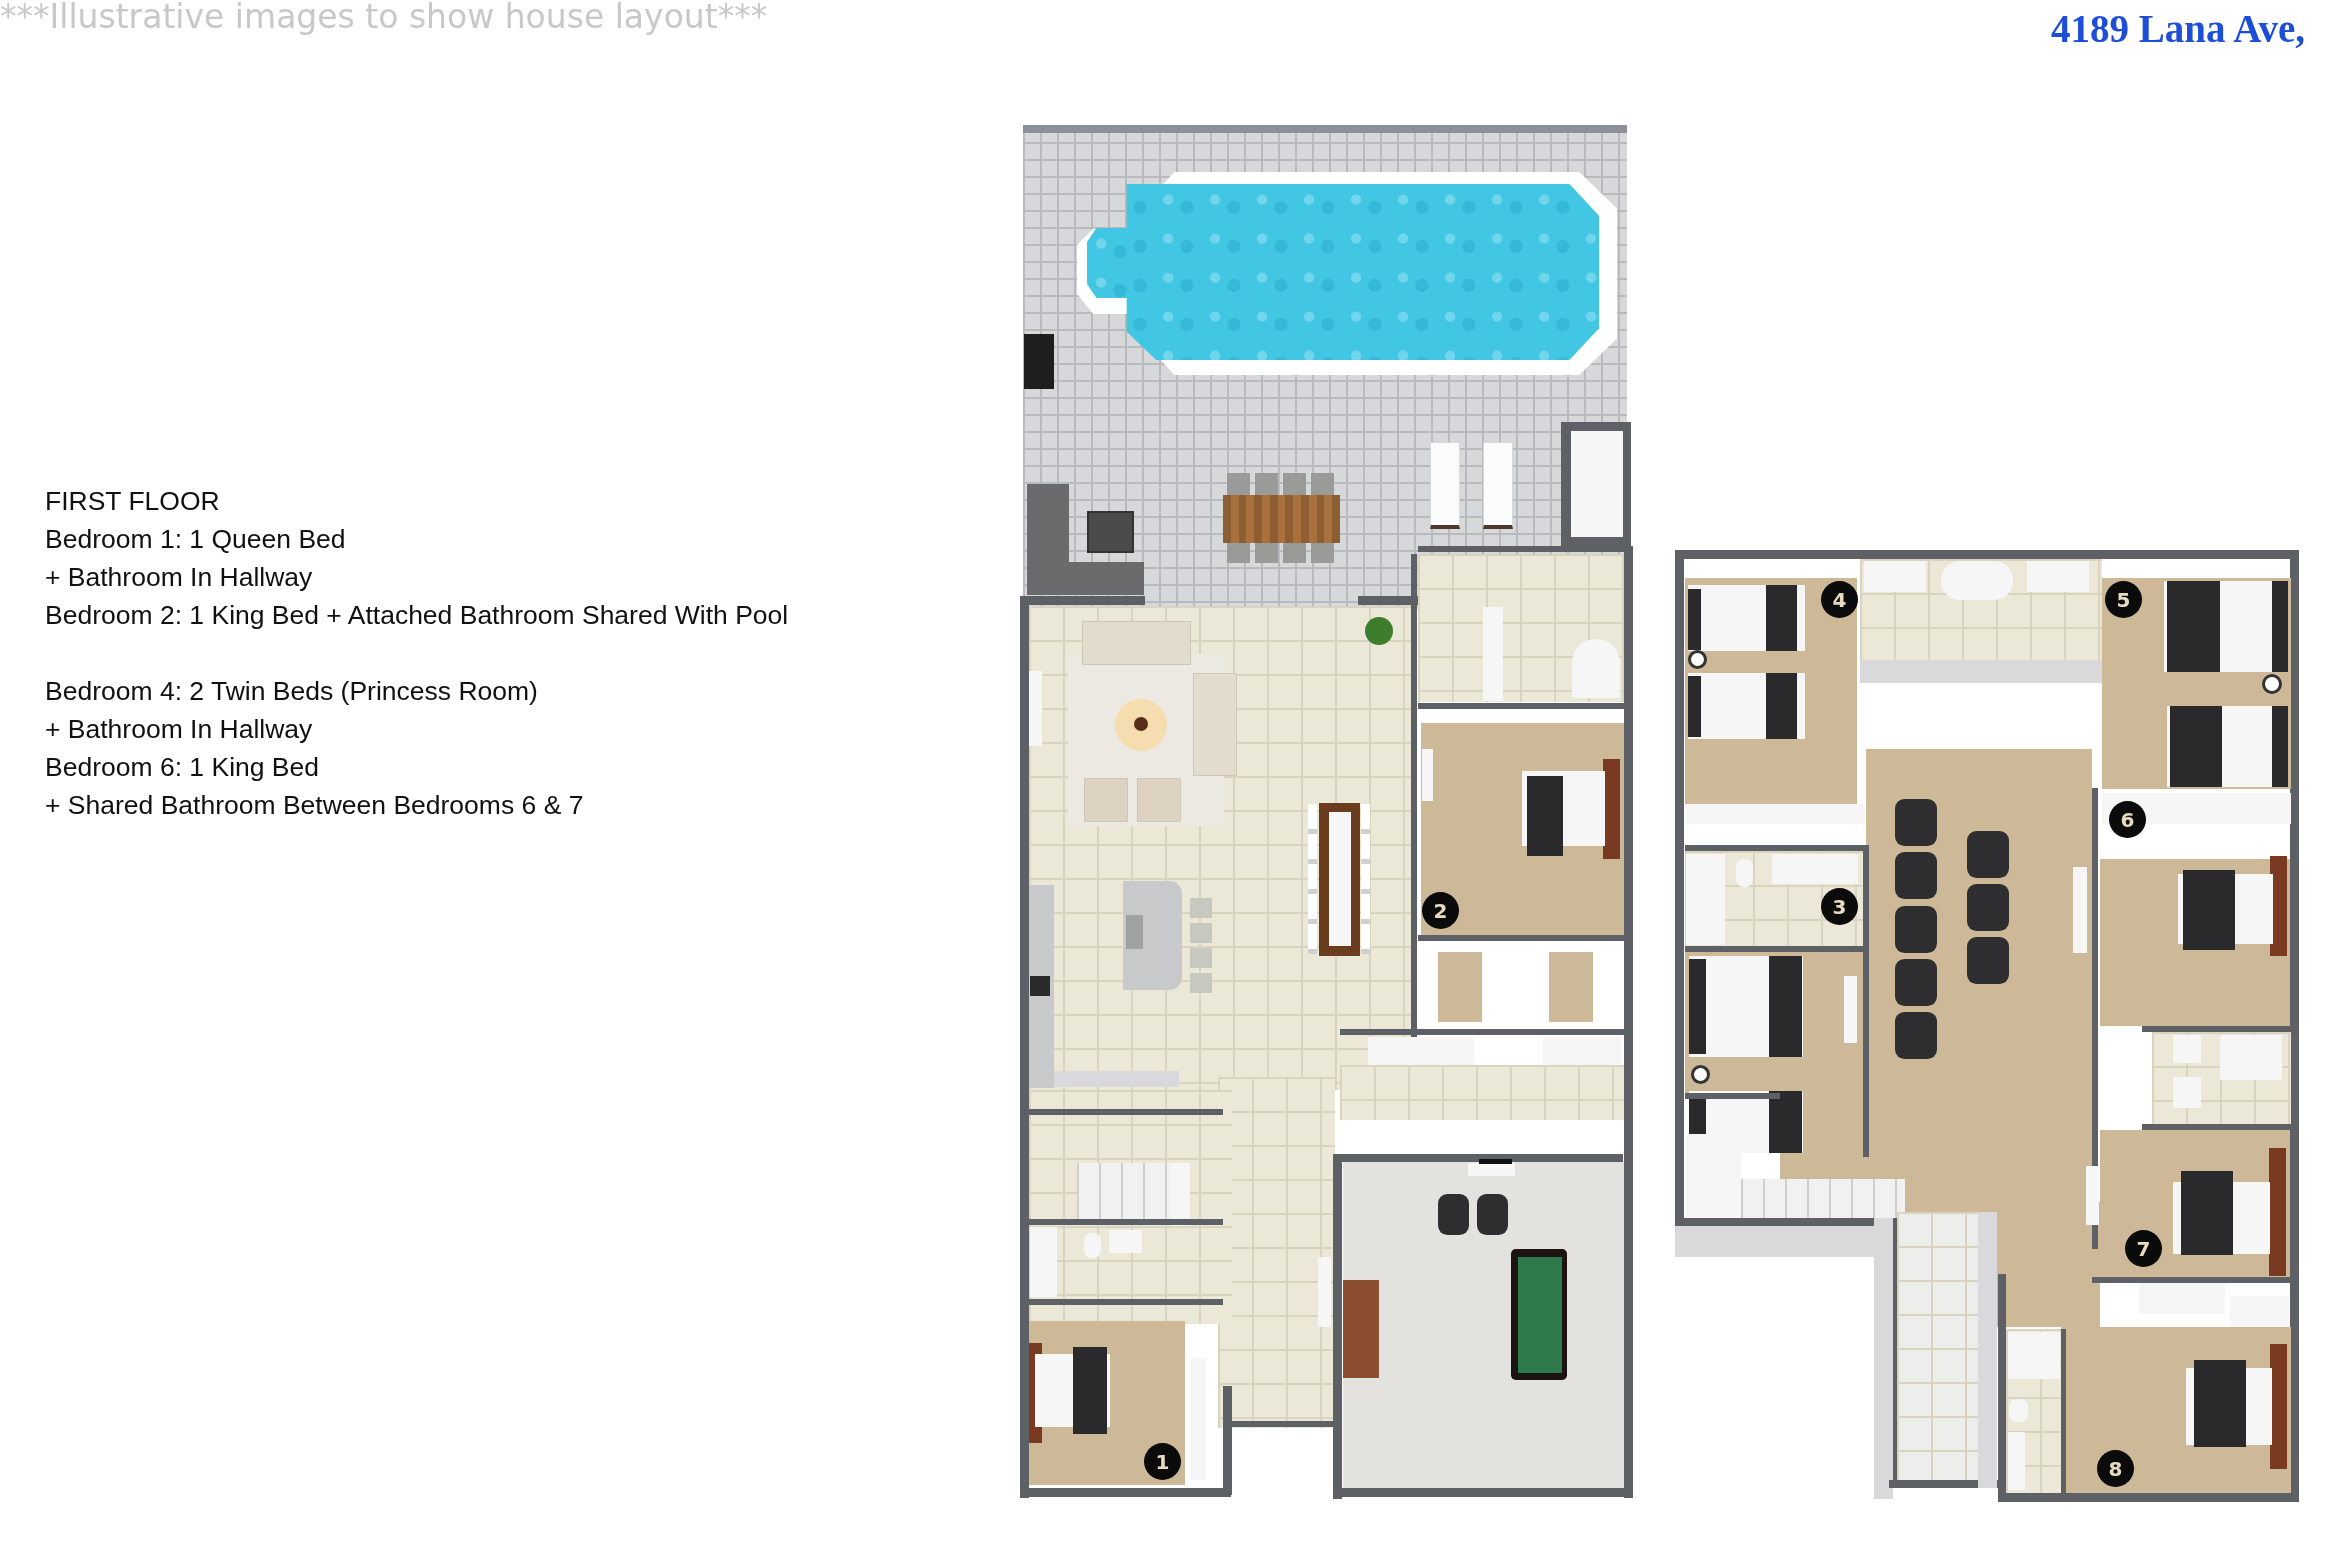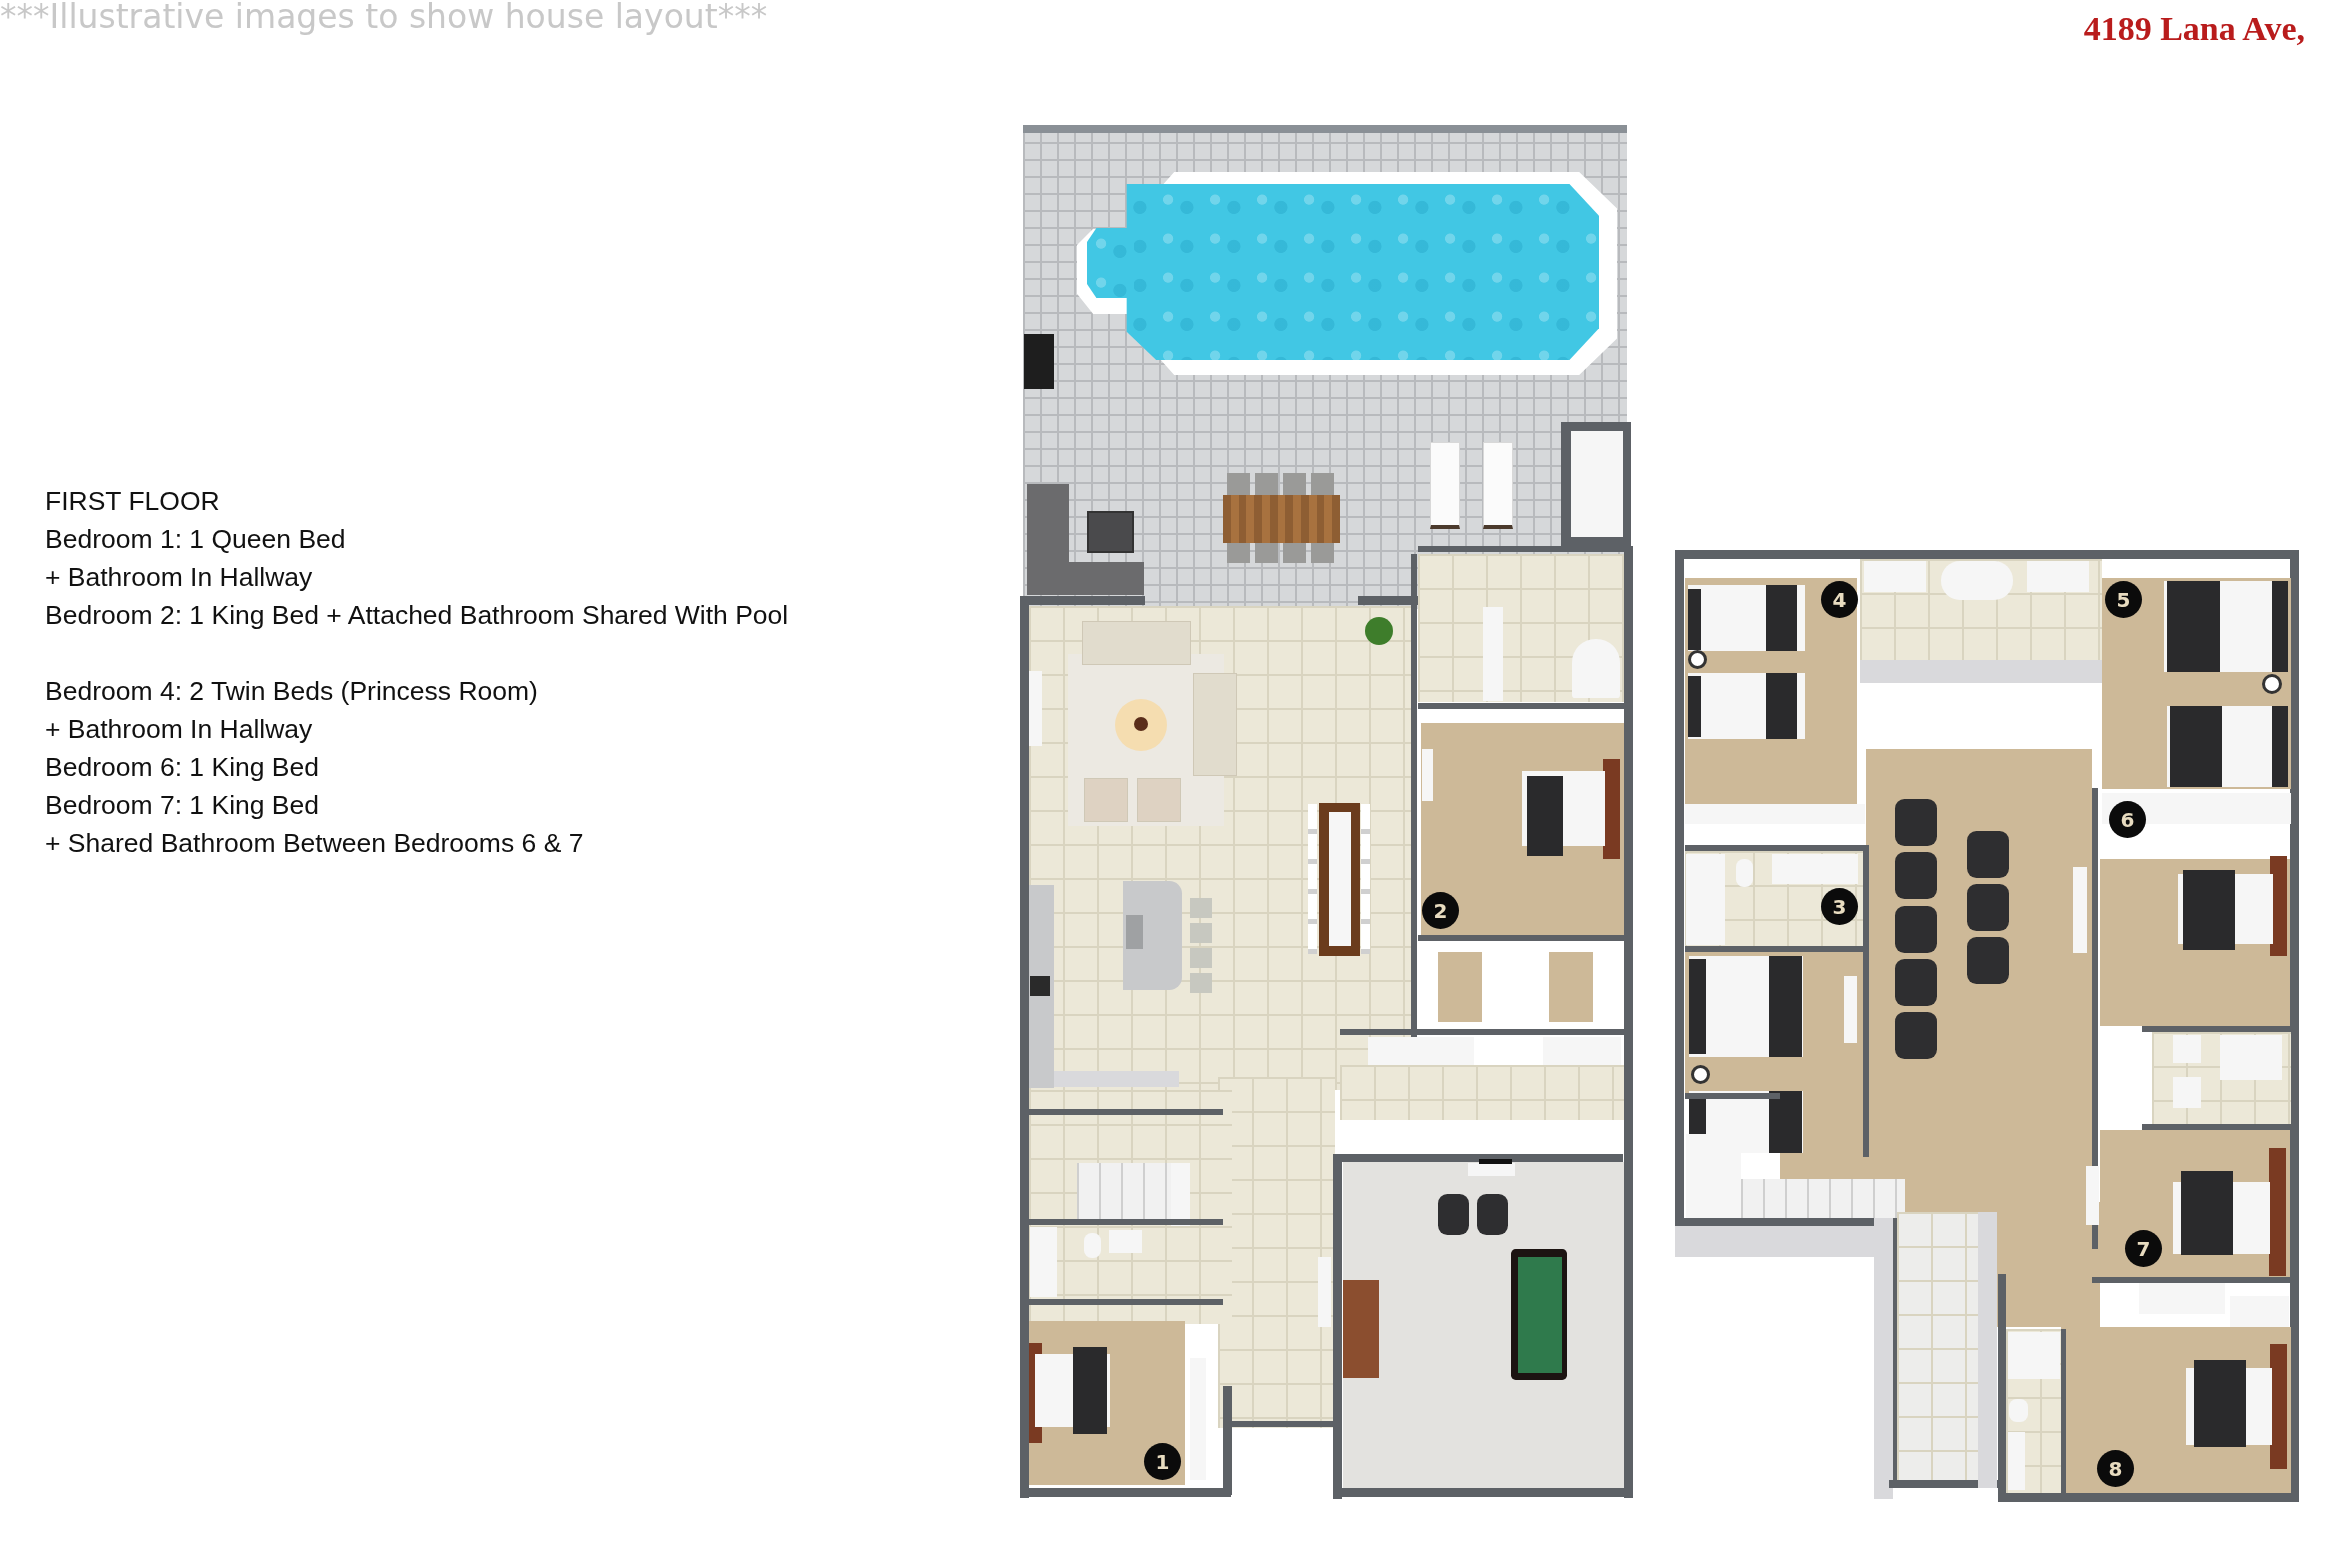--- a/index.html
+++ b/index.html
@@ -1,19 +1,19 @@
 <!DOCTYPE html>
 <html style="font-size:12.5px"><head>
 <meta charset="utf-8">
 <style>
   html,body{margin:0;padding:0;background:#ffffff;}
   body{width:2342px;height:1561px;position:relative;overflow:hidden;font-family:"Liberation Sans",sans-serif;}
   .abs{position:absolute;box-sizing:border-box;}
   .disclaimer{left:0;top:-3.1px;font-family:"DejaVu Sans",sans-serif;font-size:33px;color:#c8c8c8;letter-spacing:0px;white-space:nowrap;}
-  .address{right:37px;top:0px;text-align:right;font-family:"Liberation Serif",serif;font-weight:bold;font-size:34px;line-height:58px;color:#b91c1c;}
+  .address{right:37px;top:0px;text-align:right;font-family:"Liberation Serif",serif;font-weight:bold;font-size:39px;line-height:58px;color:#1d4ed8;}
   .address div{white-space:nowrap;}
   .legend{left:25px;top:482px;font-family:"Liberation Sans",sans-serif;font-size:26.5px;line-height:38px;color:#111;margin-left:20px;}
   .legend .gap{height:38px;}
   .legend div{white-space:nowrap;}
 
   
   .wall{background:#5d6166;}
   .wallLight{background:#d9d9dc;}
   .tile{background-color:#ece8d8;background-image:linear-gradient(#d9d4c0 1.6px,transparent 1.6px),linear-gradient(90deg,#d9d4c0 1.6px,transparent 1.6px);background-size:34px 34px;}
   .deck{background-color:#d6d8da;background-image:linear-gradient(#b8babd 1.6px,transparent 1.6px),linear-gradient(90deg,#b8babd 1.6px,transparent 1.6px);background-size:17px 17px;}
@@ -38,21 +38,20 @@
 
 <div class="abs legend">
   <div>FIRST FLOOR</div>
   <div>Bedroom 1: 1 Queen Bed</div>
   <div>+ Bathroom In Hallway</div>
   <div>Bedroom 2: 1 King Bed + Attached Bathroom Shared With Pool</div>
   <div class="gap"></div>
   <div>Bedroom 4: 2 Twin Beds (Princess Room)</div>
   <div>+ Bathroom In Hallway</div>
   <div>Bedroom 6: 1 King Bed</div>
-  <div>Bedroom 7: 1 King Bed</div>
   <div>+ Shared Bathroom Between Bedrooms 6 &amp; 7</div>
 </div>
 
 <div class="abs" style="left:0;top:0;width:2342px;height:1561px;pointer-events:none;">
 
   <div class="abs deck" style="left:1023px;top:125px;width:604px;height:484px;"></div>
   <div class="abs" style="left:1023px;top:125px;width:604px;height:7.8px;background:#8a9096;"></div>
 
   <div class="abs" style="left:1077px;top:172px;width:540px;height:203px;background:#ffffff;clip-path:polygon(7% 0,93% 0,100% 18%,100% 82%,93% 100%,18% 100%,12% 82%,12% 70%,3% 70%,0 60%,0 36%,3% 28%,12% 28%,12% 18%,18% 0);"></div>
   <div class="abs pool-water" style="left:1107px;top:184px;width:492px;height:176px;clip-path:polygon(6% 0,94% 0,100% 18%,100% 82%,94% 100%,10% 100%,4% 84%,4% 0);"></div>

